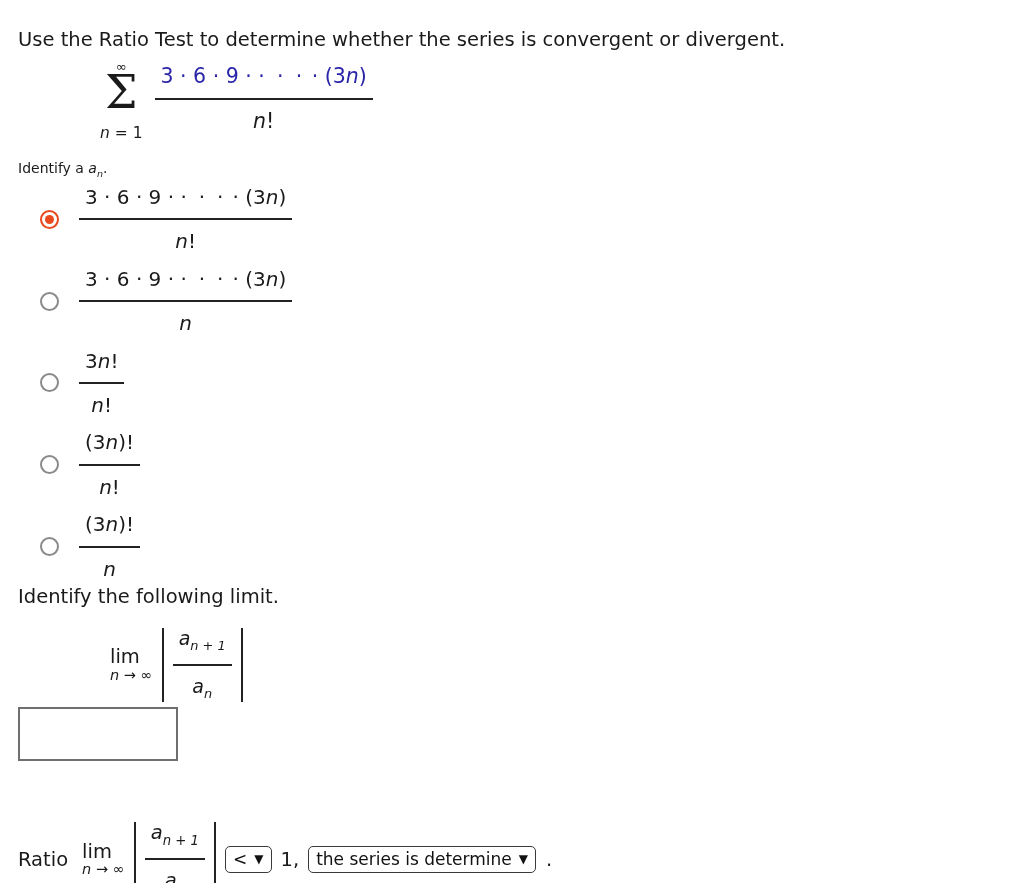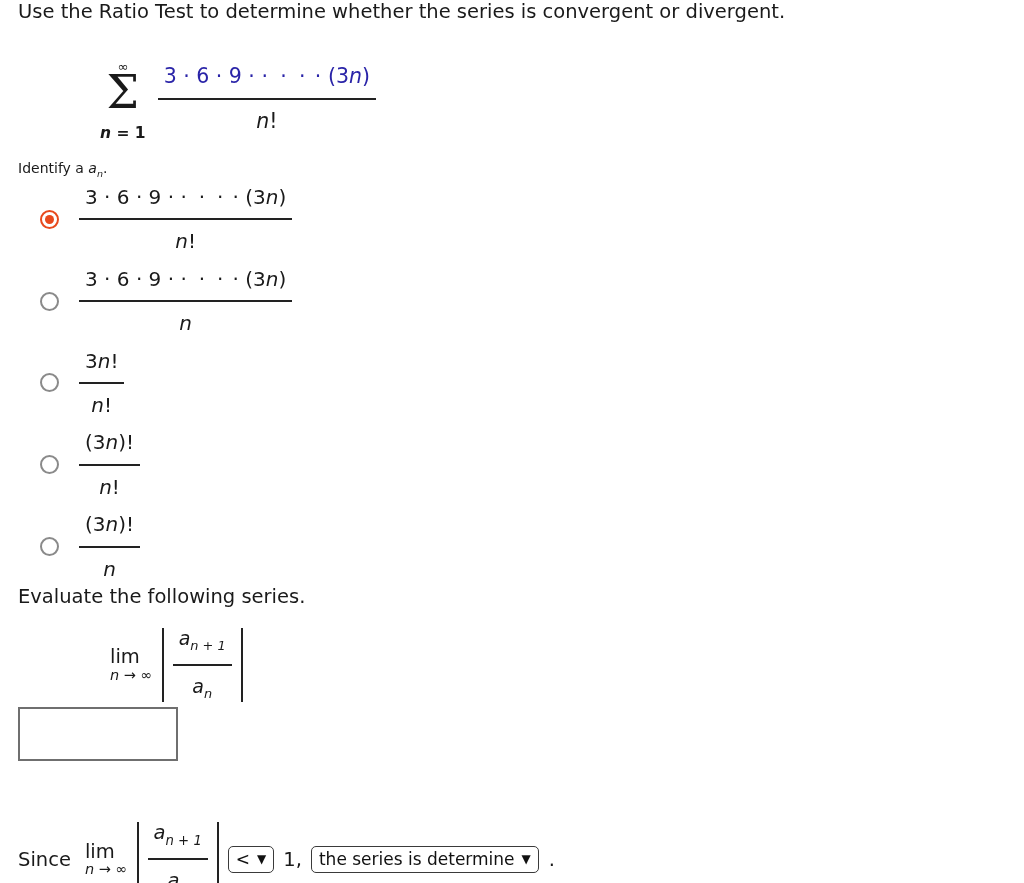--- a/index.html
+++ b/index.html
@@ -47,21 +47,21 @@
     font-style: italic;
   }
   .dotsep { letter-spacing: 0.14em; }
 
   
   .prompt {
     position: absolute;
     font-size: 19.5px;
     white-space: nowrap;
   }
-  #prompt-main  { left: 18px; top: 0; text-align: center; }
+  #prompt-main  { left: 18px; top: 28px; text-align: center; }
   #prompt-ident { left: 18px; top: 160px; font-size: 14px; }
   #prompt-limit { left: 18px; top: 585px; }
 
   
   #series-expression {
     position: absolute;
     left: 100px;
     top: 60px;
     display: flex;
     align-items: center;
@@ -72,21 +72,21 @@
     flex-direction: column;
     align-items: center;
     line-height: 1;
   }
   .sigma-top { font-size: 13px; margin-bottom: -2px; }
   .sigma-glyph {
     font-size: 46px;
     font-family: "DejaVu Serif", serif;
     line-height: 0.92;
   }
-  .sigma-bot { font-size: 15.5px; margin-top: 13px; white-space: nowrap; font-weight: bold; }
+  .sigma-bot { font-size: 15.5px; margin-top: 13px; white-space: nowrap; }
   #series-fraction {
     margin-left: 12px;
     font-size: 20.5px;
     margin-bottom: 4px;
   }
   #series-fraction .num { color: #2a24a8; }
 
   
   #answer-options {
     position: absolute;
@@ -263,40 +263,40 @@
     <span class="radio"></span>
     <span class="frac option-math">
       <span class="num"><span>(3</span><span class="mi">n</span><span>)!</span></span>
       <span class="bar"></span>
       <span class="den"><span class="mi">n</span><span></span></span>
     </span>
   </div>
 
 </div>
 
-<div class="prompt" id="prompt-limit">Evaluate the following series.</div>
+<div class="prompt" id="prompt-limit">Identify the following limit.</div>
 
 <div id="limit-expression">
   <span class="lim-stack">
     <span class="lim-word">lim</span>
     <span class="lim-under"><span class="mi">n</span><span> → ∞</span></span>
   </span>
   <span class="absbar"></span>
   <span class="frac" id="ratio-fraction">
     <span class="num"><span class="mi">a</span><span class="sub">n + 1</span></span>
     <span class="bar"></span>
     <span class="den"><span class="mi">a</span><span class="sub">n</span></span>
   </span>
   <span class="absbar"></span>
 </div>
 
 <input id="limit-answer-input" type="text" value="" style="">
 
 <div id="conclusion-row">
-  <span class="lead">Since</span>
+  <span class="lead">Ratio</span>
   <span class="lim-stack">
     <span class="lim-word">lim</span>
     <span class="lim-under"><span class="mi">n</span><span> → ∞</span></span>
   </span>
   <span class="absbar"></span>
   <span class="frac">
     <span class="num"><span class="mi">a</span><span class="sub">n + 1</span></span>
     <span class="bar"></span>
     <span class="den"><span class="mi">a</span><span class="sub">n</span></span>
   </span>

